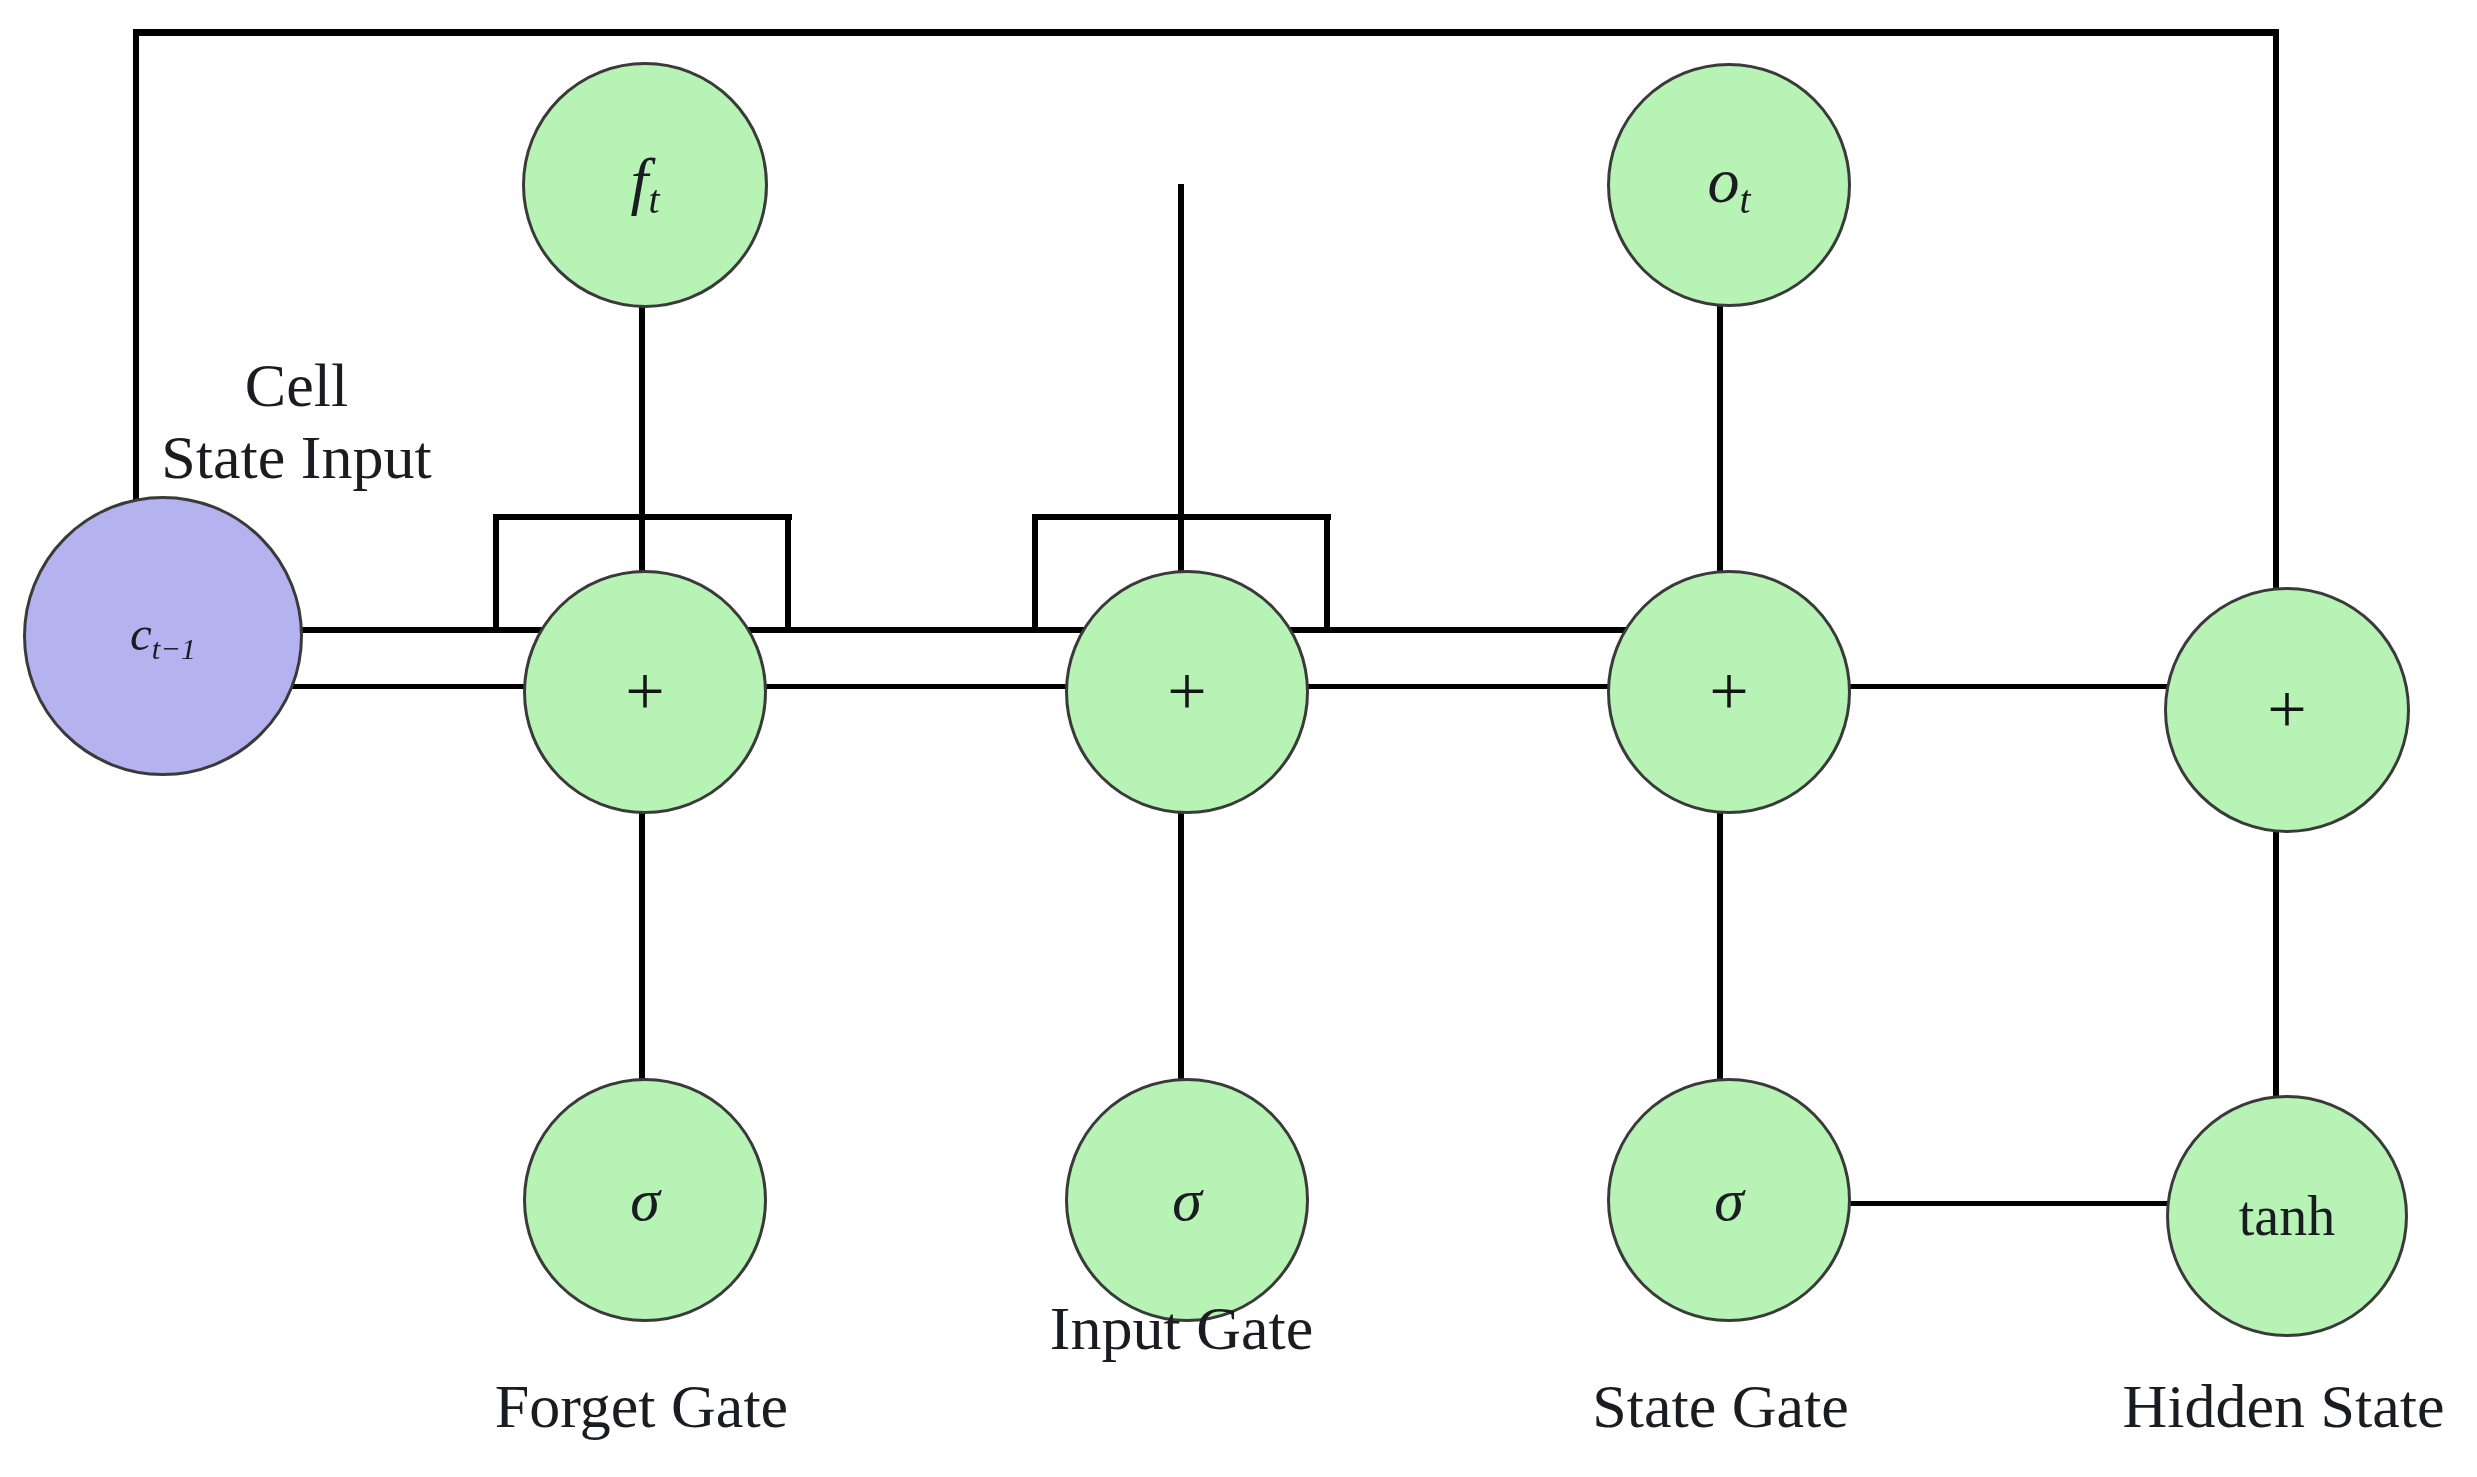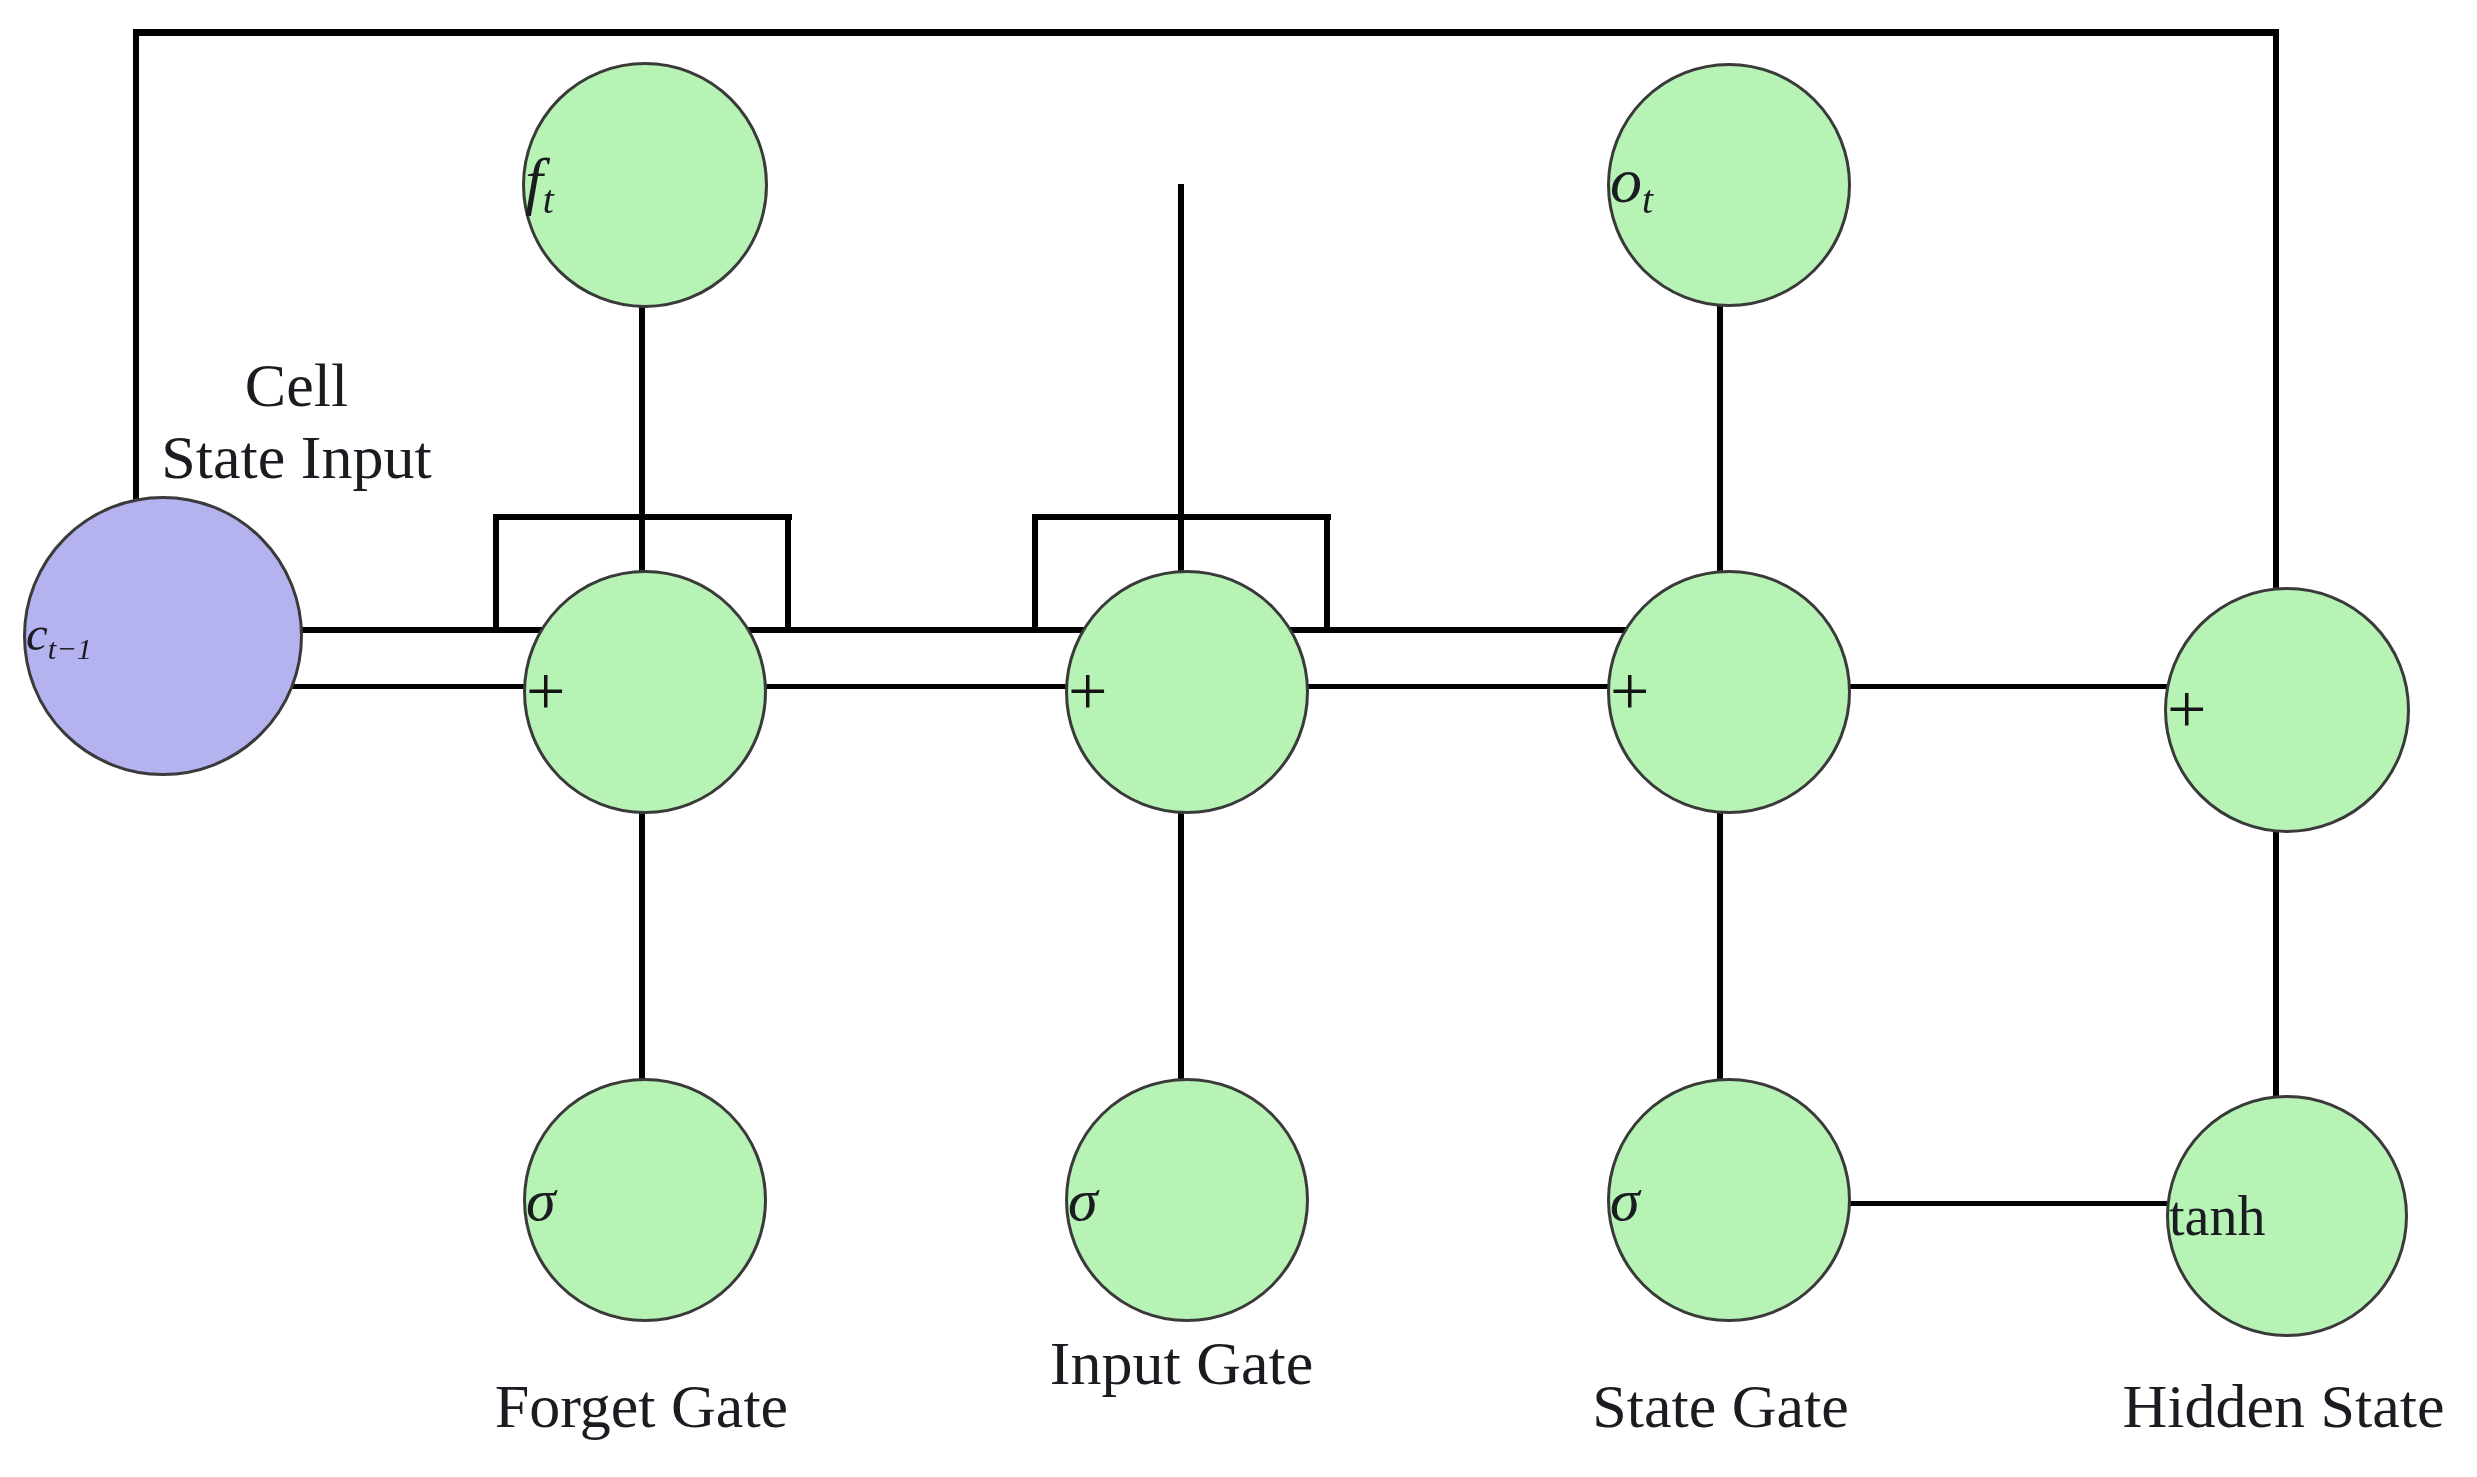--- a/index.html
+++ b/index.html
@@ -18,21 +18,21 @@
     overflow:hidden;
     font-family:"Liberation Serif","DejaVu Serif",serif;
     color:var(--text);
   }
   .hline,.vline{position:absolute;background:var(--line);}
   .node{
     position:absolute;
     box-sizing:border-box;
     border:3px solid var(--node-stroke);
     border-radius:50%;
-    display:flex;align-items:center;
+    display:flex;align-items:center;justify-content:center;
     left:calc((var(--cx) - var(--r)) * 1px);
     top:calc((var(--cy) - var(--r)) * 1px);
     width:calc(var(--r) * 2px);
     height:calc(var(--r) * 2px);
   }
   .node.green{background:var(--gate-fill);}
   .node.blue{background:var(--state-input-fill);}
   .node.pink{background:var(--hidden-fill);}
   .mathlabel{font-size:64px;line-height:1;color:var(--text);white-space:nowrap;}
   .mathlabel i{font-style:italic;}
@@ -111,18 +111,18 @@
   <div class="node green" style="--cx:2287;--cy:1216;--r:121;">
     <span class="tanh-label">tanh</span>
   </div>
 
   <div class="caption" style="left:-2px;top:350px;">
     <div>Cell</div>
     <div>State Input</div>
   </div>
 
   <div class="caption" style="left:343px;top:1371px;">Forget Gate</div>
-  <div class="caption" style="left:883px;top:1328px;">Input Gate</div>
+  <div class="caption" style="left:883px;top:1293px;">Input Gate</div>
   <div class="caption" style="left:1422px;top:1371px;">State Gate</div>
   <div class="caption" style="left:1985px;top:1371px;">Hidden State</div>
 
 </div>
 
 
 </body></html>

